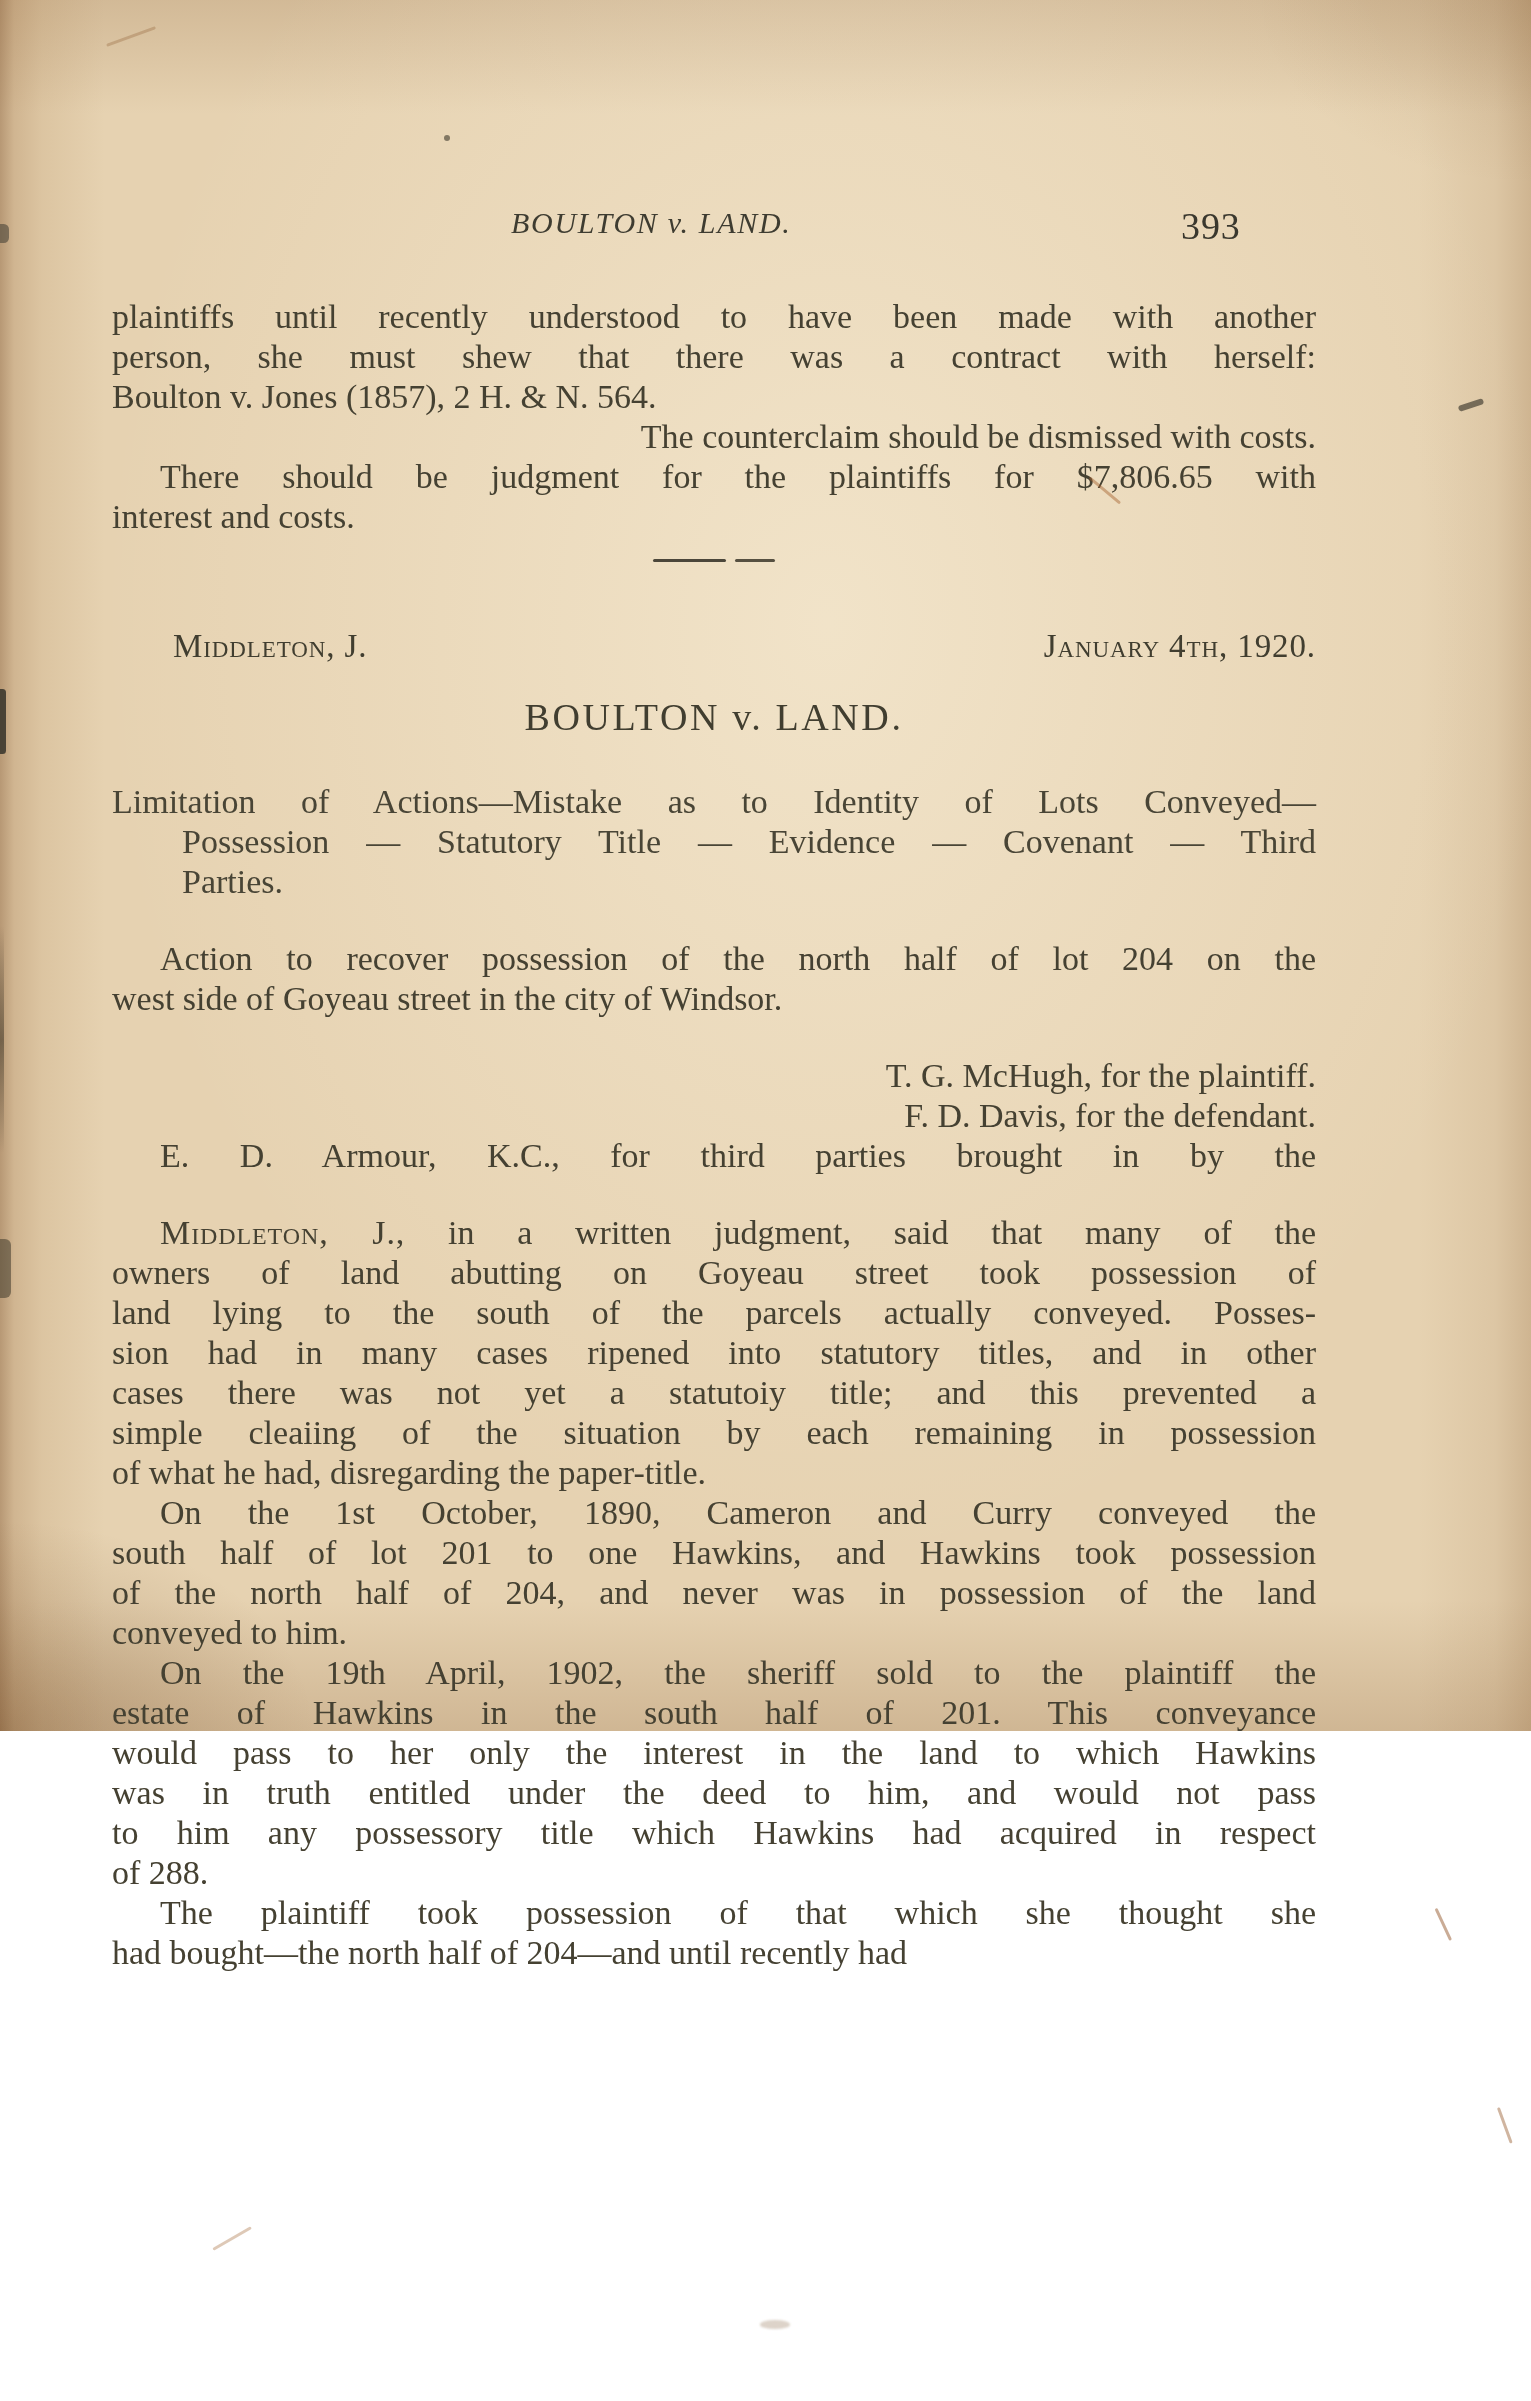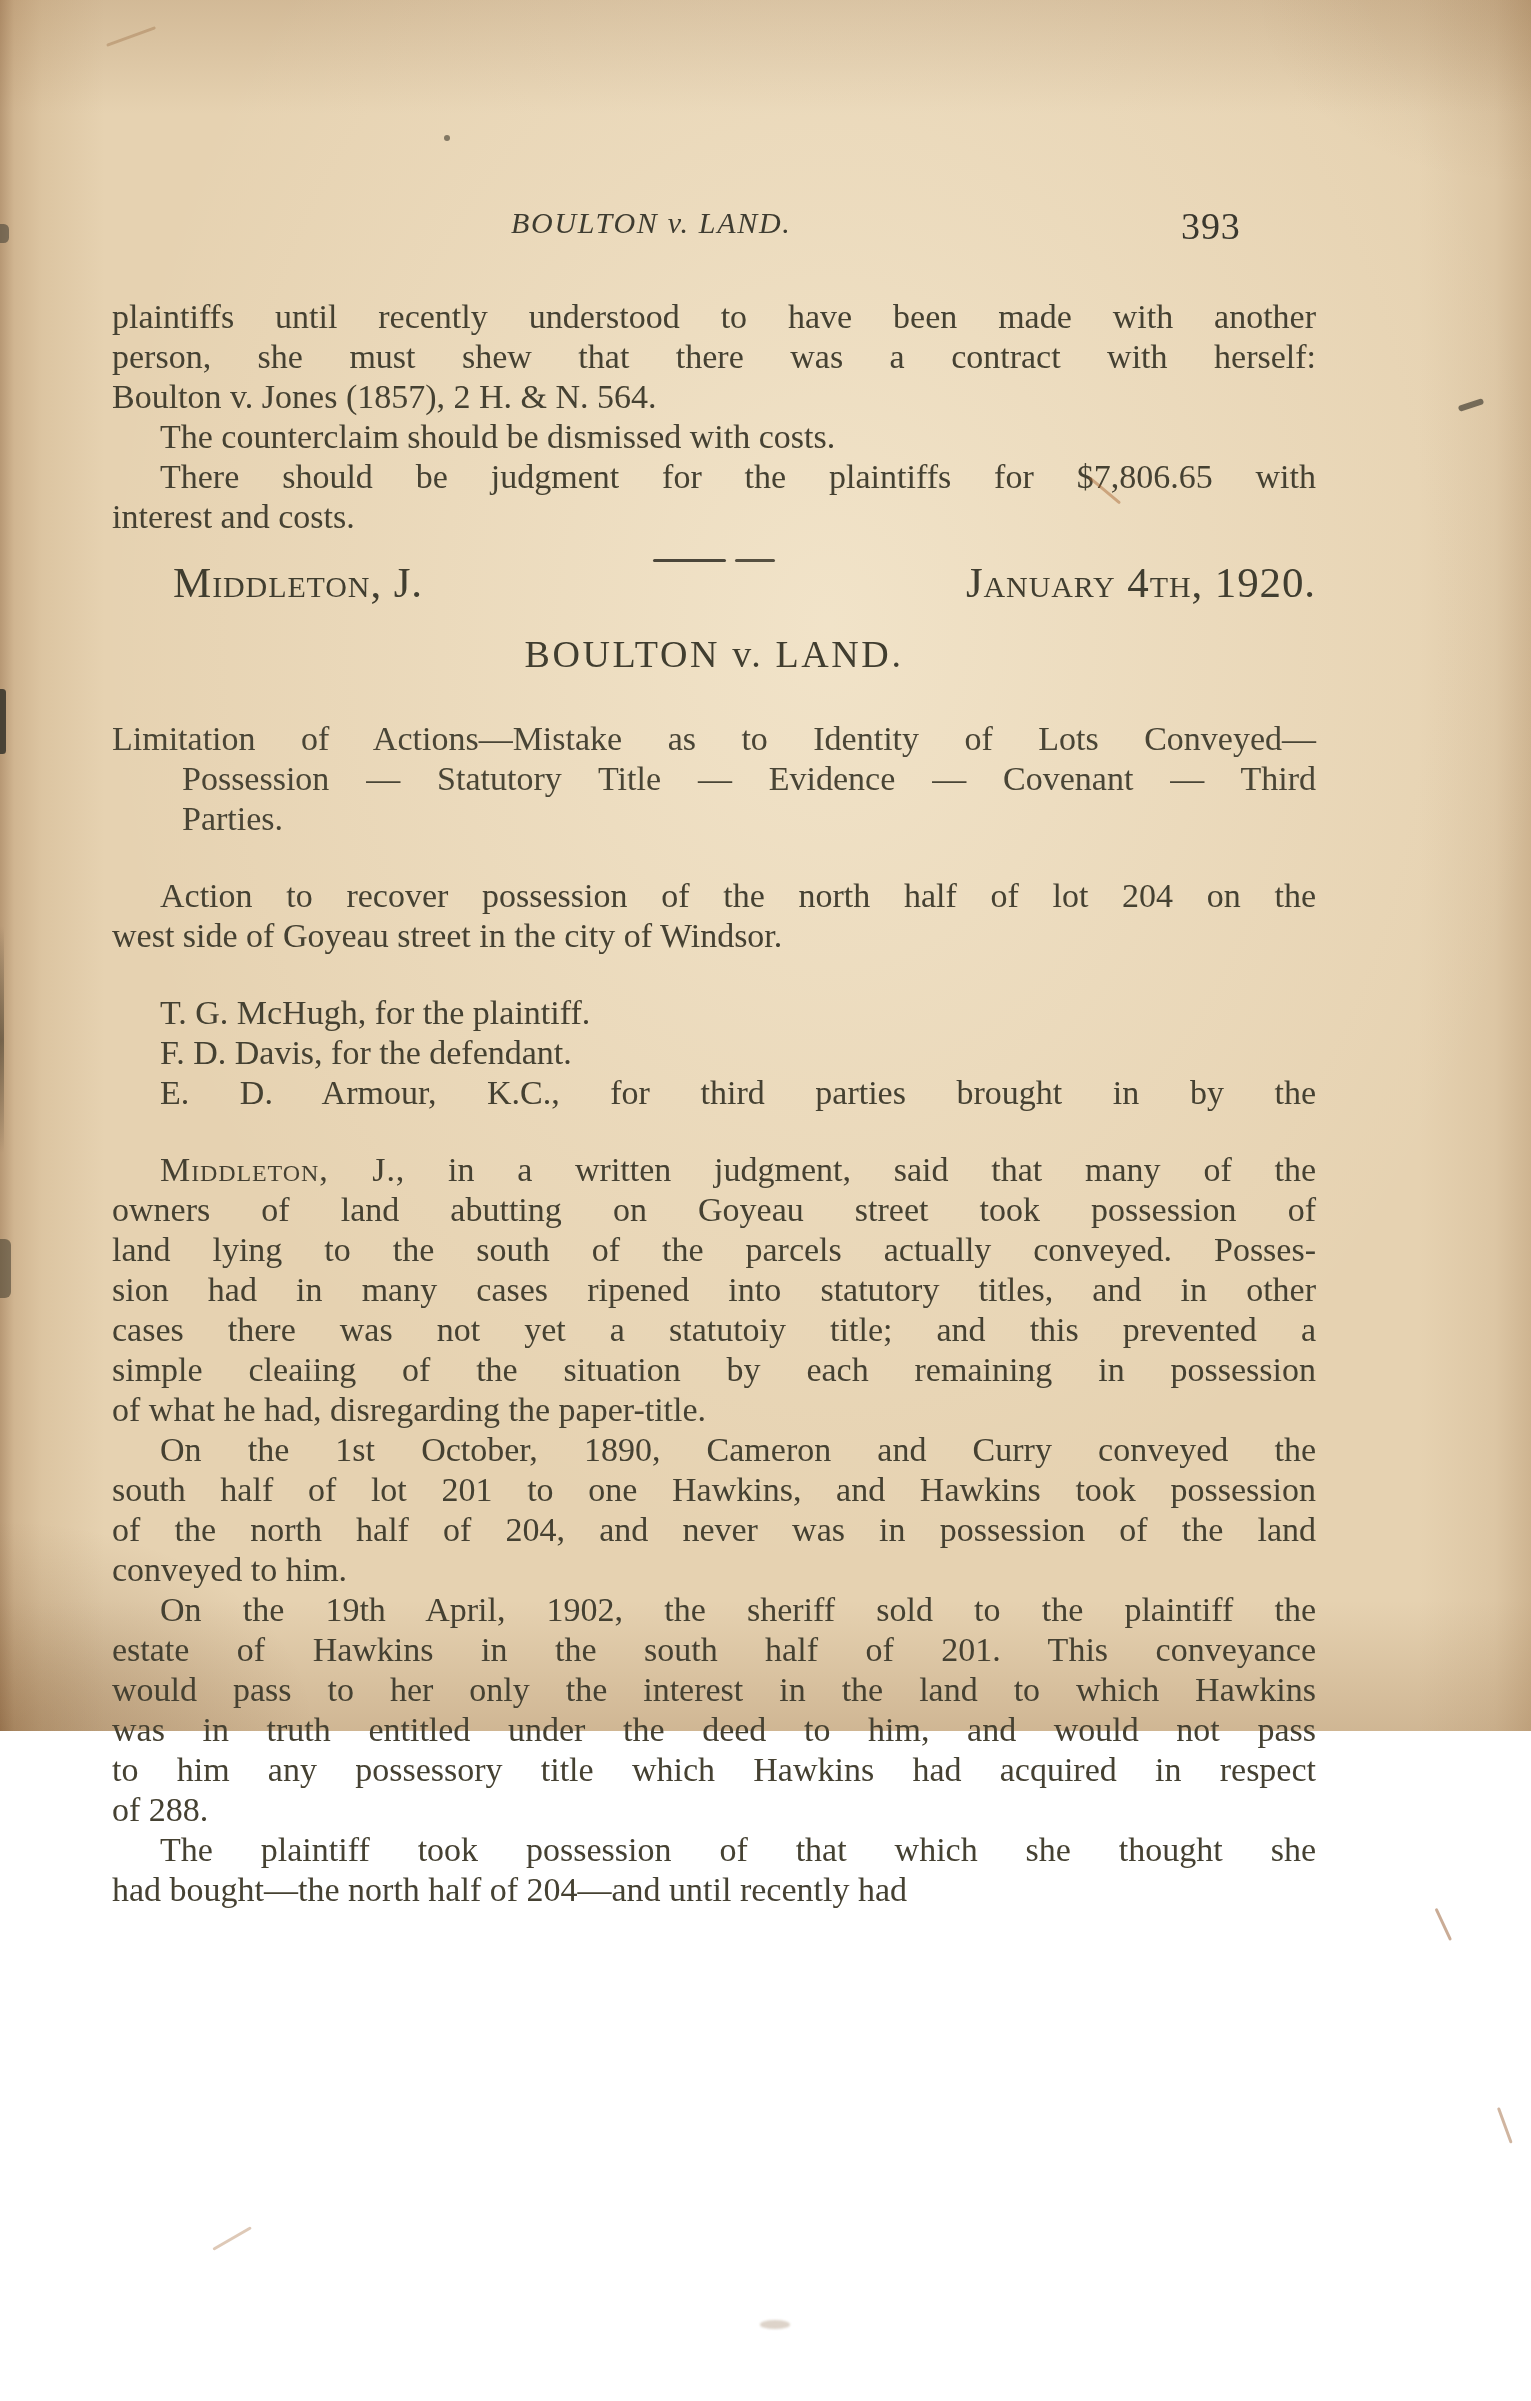--- a/index.html
+++ b/index.html
@@ -27,29 +27,29 @@
     position:absolute;left:1181px;top:204px;
     font-size:38px;letter-spacing:0.9px;color:#3a382e;
   }
   
   .text-block{
     position:absolute;left:112px;top:297px;width:1204px;
     font-size:34px;line-height:40px;
   }
   .ln{white-space:normal;}
   .ln.just{text-align:justify;text-align-last:justify;}
-  .ln.ind{text-indent:48px;}
+  .ln.ind{text-indent:48px;text-align:right;}
   .headnote{margin-top:45px;color:#494536;}
   .headnote .hang{padding-left:70px;}
   .para.spaced{margin-top:37px;}
   .sc{font-variant:small-caps;letter-spacing:0.9px;}
   .divider{display:flex;justify-content:center;align-items:center;gap:8.7px;margin-top:21px;height:5.2px;}
   .divider .seg1{width:73px;height:3.5px;background:#4b463a;border-radius:1.7px;}
   .divider .seg2{width:40px;height:2.6px;background:#565041;border-radius:1.7px;}
-  .dateline{display:flex;justify-content:space-between;font-size:43px;color:#413e30;}
+  .dateline{display:flex;justify-content:space-between;margin-top:63px;font-size:33px;color:#413e30;}
   .dateline .left{padding-left:61px;}
   .case-title{margin-top:31px;text-align:center;font-size:38px;letter-spacing:2.6px;color:#413e30;}
   
   .m{position:absolute;pointer-events:none;}
 </style>
 </head>
 <body>
 
 <div class="page">
 

